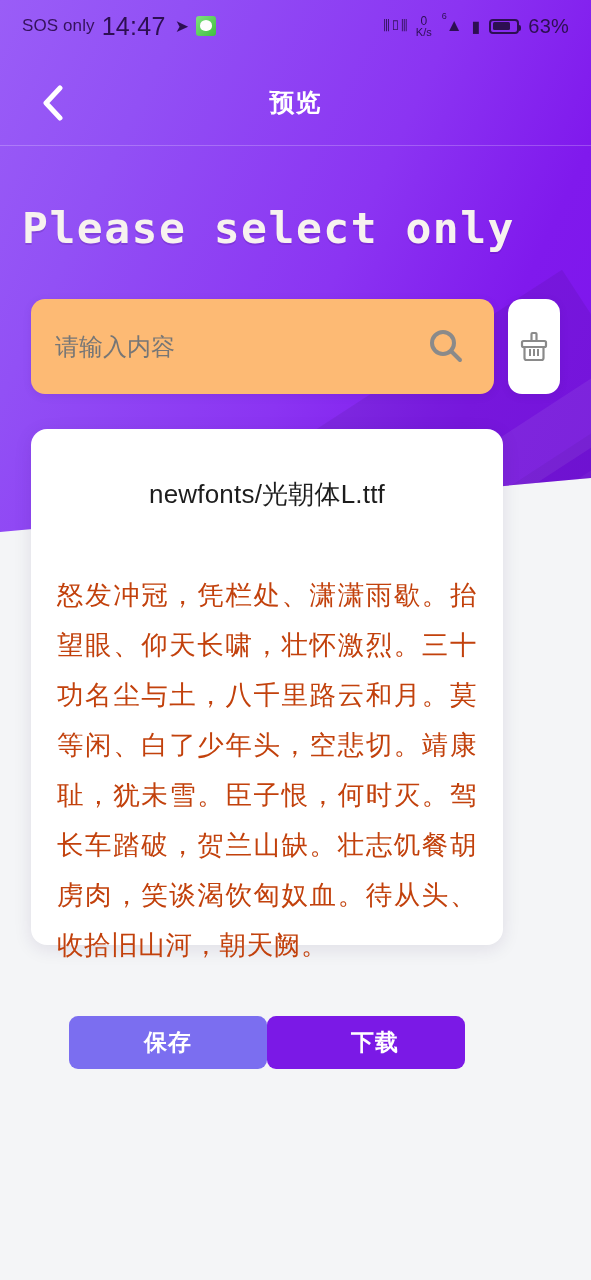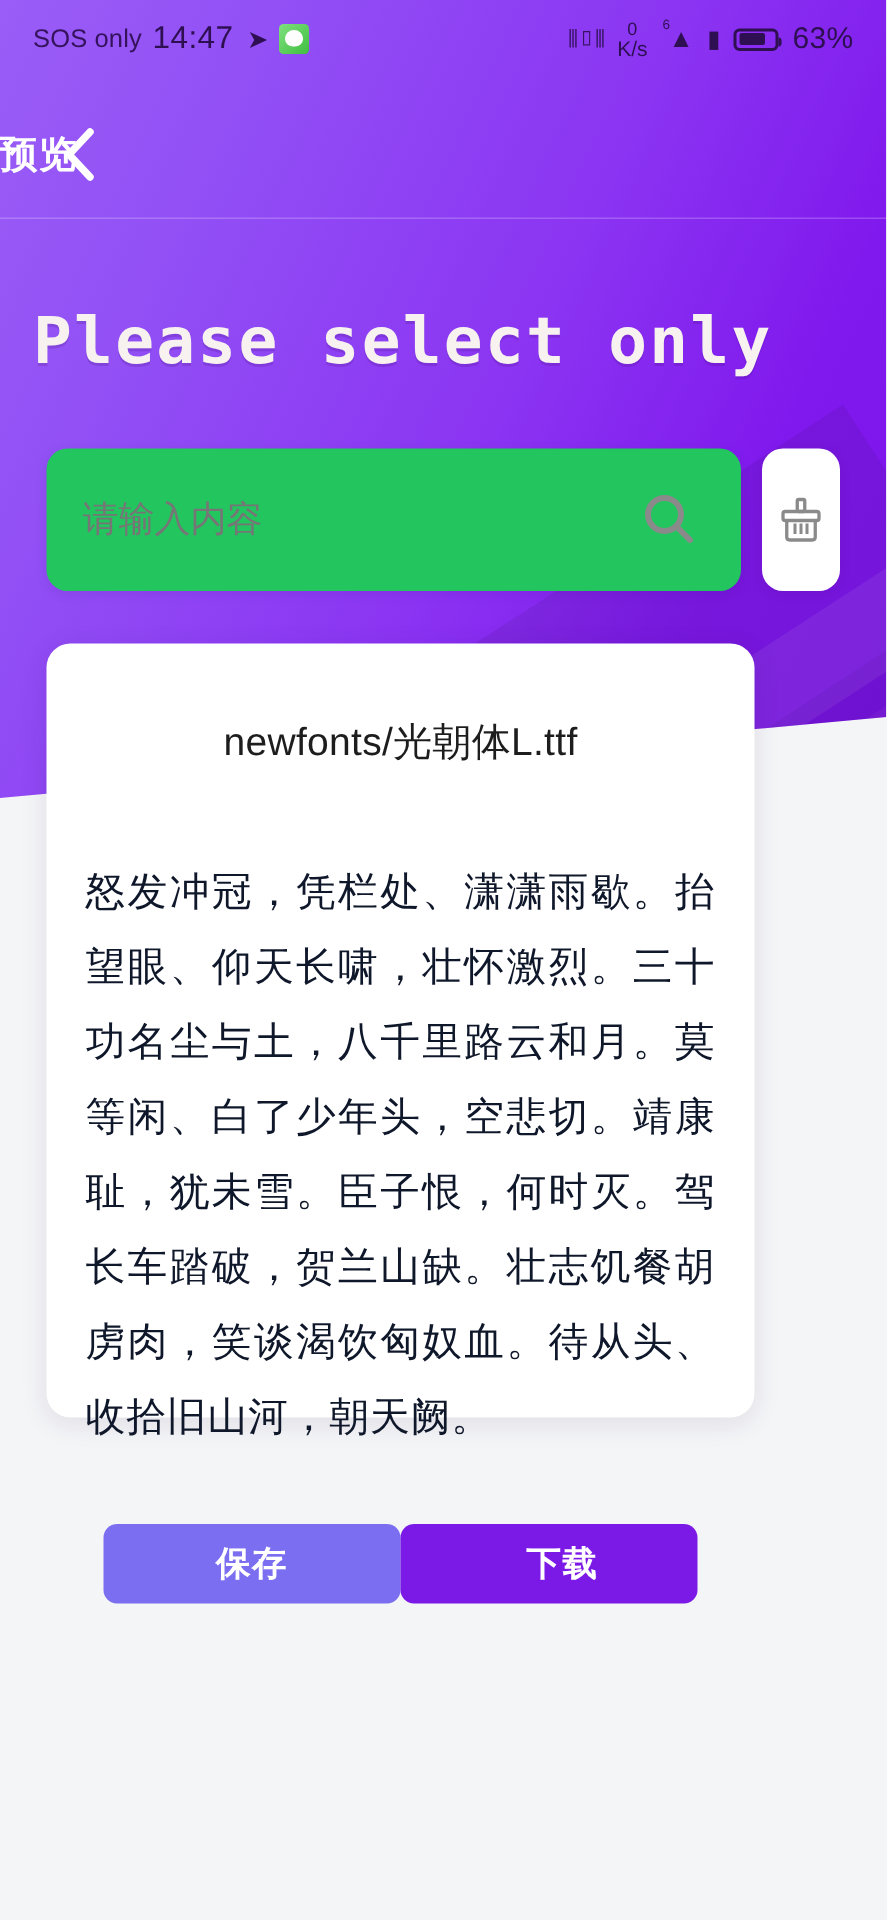--- a/index.html
+++ b/index.html
@@ -46,56 +46,56 @@
   .statusbar {
     position:absolute; left:0; top:0;
     width:591px; height:52px;
     display:flex; align-items:center;
     padding:0 22px;
     color:#2e1350;
     font-size:19px;
   }
   .sb-left { display:flex; align-items:center; gap:7px; }
   .sb-carrier { font-size:17px; color:#35125c; letter-spacing:.1px; }
-  .sb-time { font-size:21px; color:#2d0f52; letter-spacing:.3px; }
+  .sb-time { font-size:25px; color:#2d0f52; letter-spacing:.3px; }
   .sb-tele { color:#2d0f52; font-size:17px; line-height:1; margin-left:2px; }
   .sb-wechat {
     width:20px; height:20px; border-radius:3px;
     background:linear-gradient(135deg,#7fe07f,#3fbf3f);
     display:inline-block; position:relative;
   }
   .sb-wechat::after {
     content:""; position:absolute; left:4px; top:4px;
     width:12px; height:11px; border-radius:50% 50% 45% 45%;
     background:#fdfdfd;
   }
   .sb-right { margin-left:auto; display:flex; align-items:center; gap:9px; color:#2d0f52; }
   .ic-vibrate { font-size:16px; letter-spacing:-1px; opacity:.9; }
   .ic-speed { display:flex; flex-direction:column; align-items:center; line-height:1; }
   .ic-speed .num { font-size:12px; }
-  .ic-speed .unit { font-size:14px; }
+  .ic-speed .unit { font-size:11px; }
   .ic-wifi { position:relative; font-size:17px; }
   .ic-wifi sup { font-size:9px; position:relative; top:-5px; left:1px; }
   .ic-sim { font-size:16px; }
   .batt {
     width:30px; height:15px; border:2px solid #2d0f52; border-radius:4px;
     position:relative; display:inline-block;
   }
   .batt::after {
     content:""; position:absolute; right:-4px; top:4px;
     width:2px; height:6px; background:#2d0f52; border-radius:0 2px 2px 0;
   }
   .batt-fill { position:absolute; left:1.5px; top:1.5px; bottom:1.5px; width:64%; background:#2d0f52; border-radius:1.5px; }
   .sb-pct { font-size:20px; color:#2d0f52; letter-spacing:.2px; }
 
   
   .navbar {
     position:absolute; left:0; top:60px;
     width:591px; height:85px;
-    display:flex; align-items:center; justify-content:flex-start;
+    display:flex; align-items:center; justify-content:center;
   }
   .nav-back {
     position:absolute; left:30px; top:50%; transform:translateY(-50%);
     width:44px; height:44px; display:flex; align-items:center; justify-content:center;
     cursor:pointer;
   }
   .nav-back svg { display:block; }
   .nav-title { color:#ffffff; font-size:25px; font-weight:700; letter-spacing:1px; }
   .nav-hairline { position:absolute; left:0; top:145px; width:591px; height:1px; background:rgba(255,255,255,0.22); }
 
@@ -111,21 +111,21 @@
   }
 
   
   .search-row {
     position:absolute; left:31px; top:299px;
     width:529px; height:95px;
     display:flex; gap:14px; align-items:stretch;
   }
   .search-box {
     flex:1;
-    background:#22c55e;
+    background:#fdba74;
     border-radius:14px;
     display:flex; align-items:center;
     padding:0 26px 0 24px;
     box-shadow:0 2px 8px rgba(60,10,110,.10);
   }
   .search-input {
     flex:1; border:none; outline:none;
     font-family:"Liberation Sans", sans-serif;
     font-size:24px; color:#3b3b3b; background:transparent;
   }
@@ -154,21 +154,21 @@
     color:#1d1d1d;
     padding:48px 0 0 0;
     font-weight:400;
     letter-spacing:.2px;
   }
   .card-rule { height:2px; background:#1a1a1a; margin:38px 0 0 0; }
   .card-rule.bottom { margin-top:0; }
   .poem {
     font-family:"DejaVu Serif", "Liberation Serif", serif;
     font-size:26.5px;
-    color:#0f172a;
+    color:#c2410c;
     line-height:50px;
     letter-spacing:.6px;
     padding:20px 0 18px 0;
     text-align:justify;
     flex:0 0 auto;
   }
   .card-actions {
     display:flex; justify-content:space-between; align-items:flex-start;
     padding:28px 12px 0 12px;
   }

